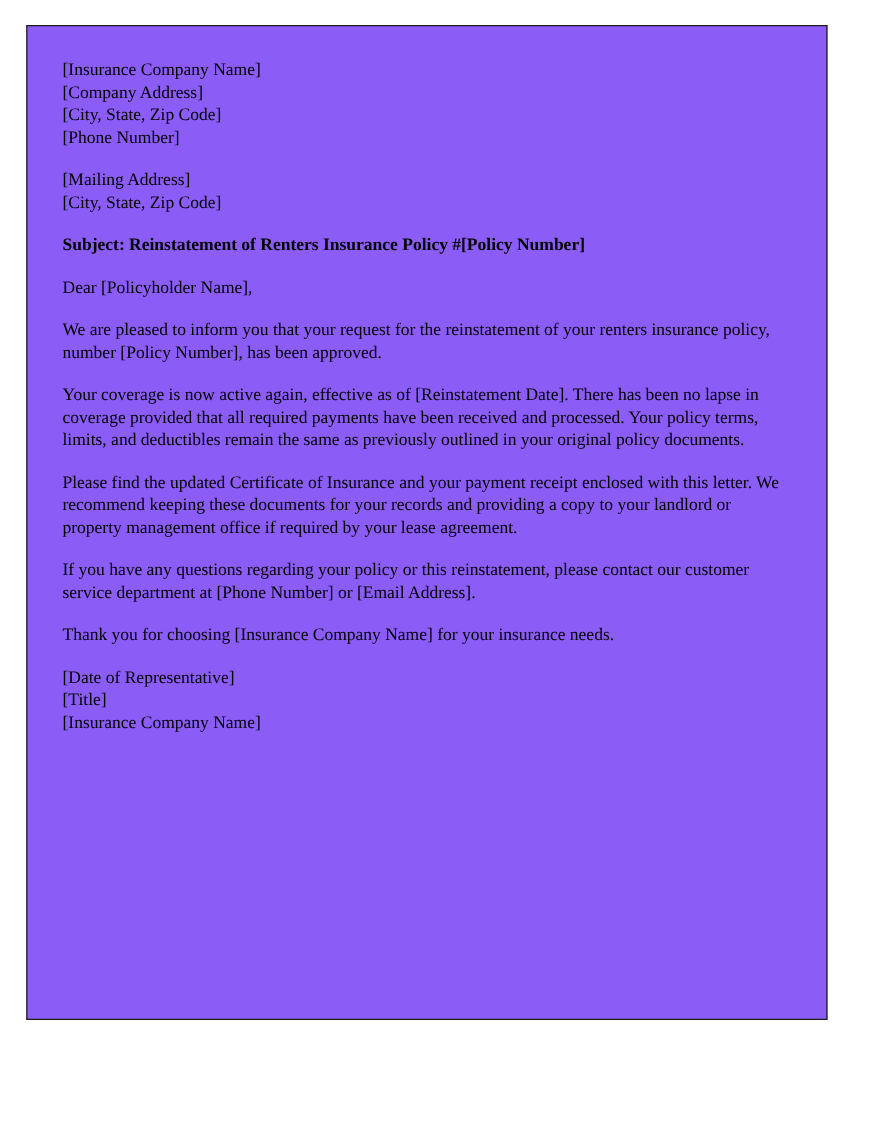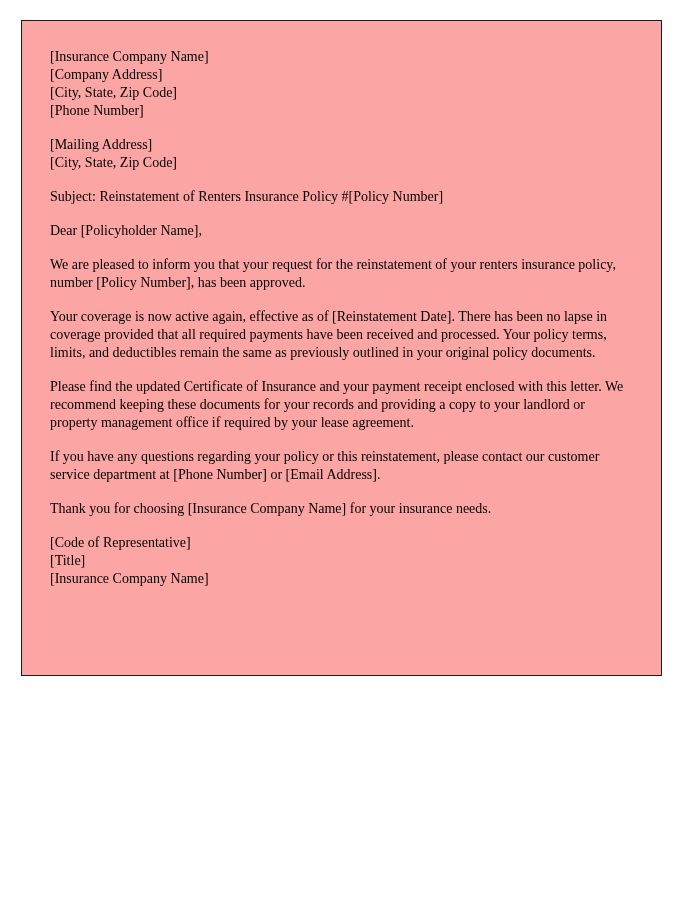--- a/index.html
+++ b/index.html
@@ -12,39 +12,39 @@
     height: 900px;
     position: relative;
     font-family: "Liberation Serif", serif;
     color: #000000;
   }
   .letter {
     position: absolute;
     left: 21px;
     top: 20px;
     width: 641px;
-    height: 656px;
+    height: 796px;
     box-sizing: border-box;
     border: 1px solid #1c1c1c;
-    background: #fca5a5;
+    background: #8b5cf6;
     padding: 27px 28px 0 28px;
     font-size: 14px;
     line-height: 18px;
   }
   .block {
     margin: 0 0 16px 0;
   }
   .block div {
     white-space: nowrap;
   }
   .letter p {
     margin: 0 0 16px 0;
   }
   .subject {
-    font-weight: normal;
+    font-weight: bold;
   }
 </style>
 </head>
 <body>
 
 <div class="letter">
 
   <div class="block">
     <div>[Insurance Company Name]</div>
     <div>[Company Address]</div>
@@ -63,18 +63,18 @@
   <p>Dear [Policyholder Name],</p>
 
   <p>We are pleased to inform you that your request for the reinstatement of your renters insurance policy, number [Policy Number], has been approved.</p>
   <p>Your coverage is now active again, effective as of [Reinstatement Date]. There has been no lapse in coverage provided that all required payments have been received and processed. Your policy terms, limits, and deductibles remain the same as previously outlined in your original policy documents.</p>
   <p>Please find the updated Certificate of Insurance and your payment receipt enclosed with this letter. We recommend keeping these documents for your records and providing a copy to your landlord or property management office if required by your lease agreement.</p>
   <p>If you have any questions regarding your policy or this reinstatement, please contact our customer service department at [Phone Number] or [Email Address].</p>
   <p>Thank you for choosing [Insurance Company Name] for your insurance needs.</p>
 
 
   <div class="block">
-    <div>[Code of Representative]</div>
+    <div>[Date of Representative]</div>
     <div>[Title]</div>
     <div>[Insurance Company Name]</div>
   </div>
 
 </div>
 
 </body></html>

